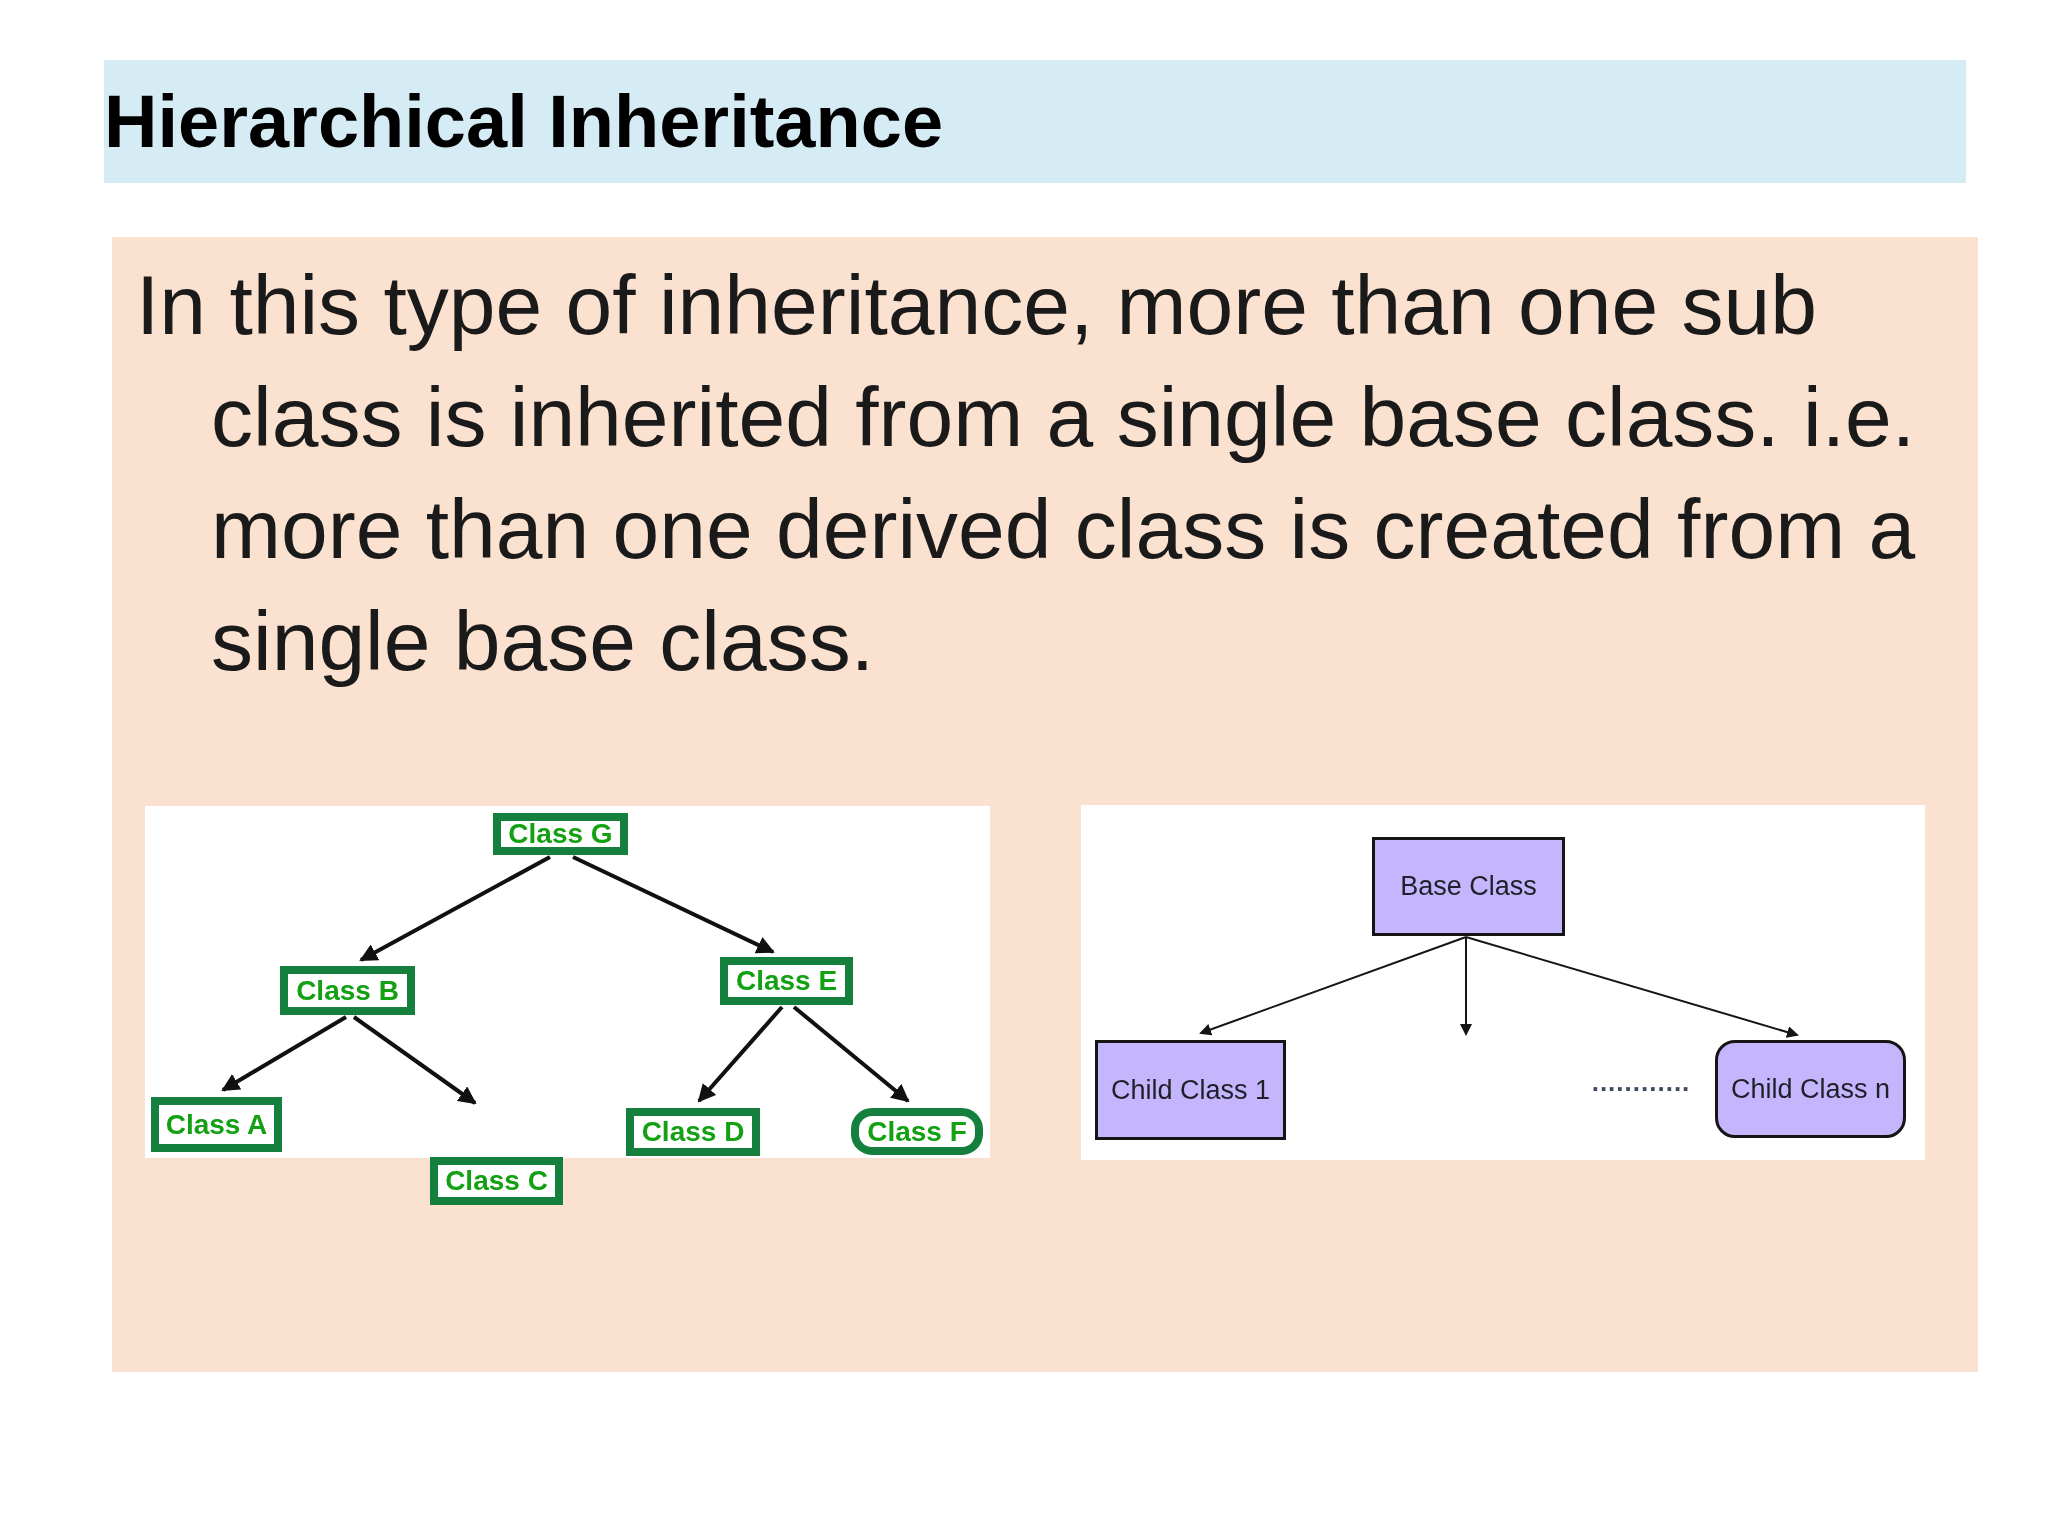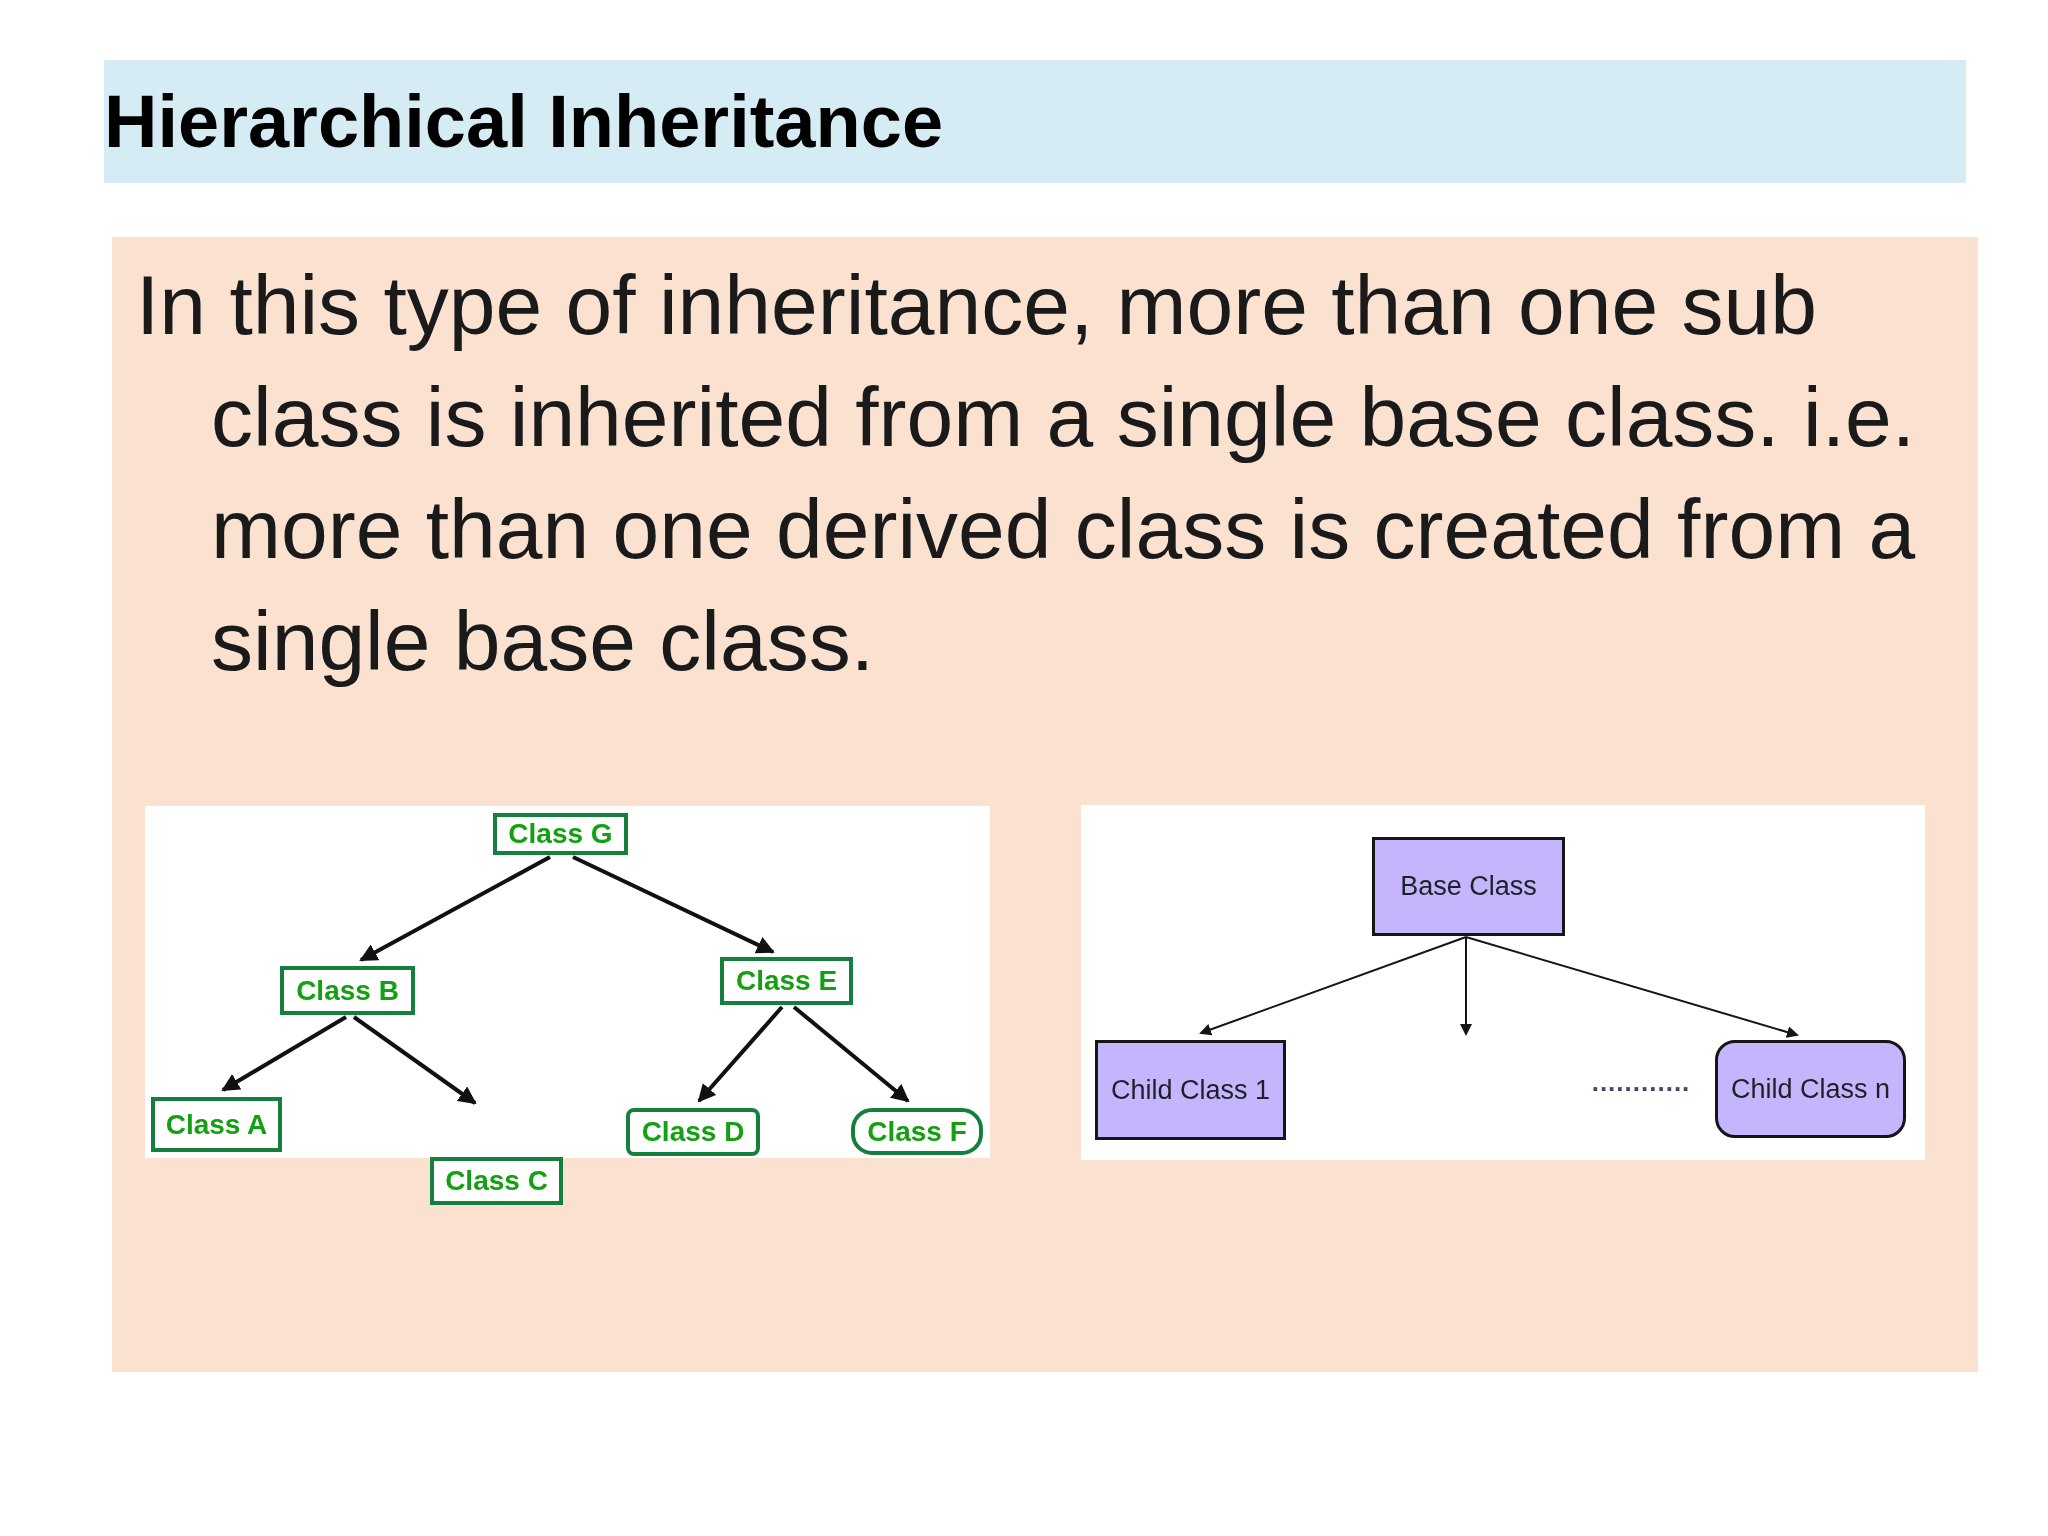--- a/index.html
+++ b/index.html
@@ -45,29 +45,29 @@
 
   
   .panel{position:absolute;background:#ffffff;}
   .panel-left{left:33px;top:569px;width:845px;height:352px;}
   .panel-right{left:969px;top:568px;width:844px;height:355px;}
   .panel svg{position:absolute;left:0;top:0;width:100%;height:100%;}
 
   
   .lnode{
     position:absolute;box-sizing:border-box;background:#fff;
-    border:4px solid #15803d;display:flex;align-items:center;justify-content:center;
+    border:8px solid #15803d;display:flex;align-items:center;justify-content:center;
     font-weight:bold;font-size:28px;color:var(--green-text);white-space:nowrap;
   }
   .n-g{left:348px;top:7px;width:135px;height:42px;}
   .n-b{left:135px;top:160px;width:135px;height:49px;}
   .n-e{left:575px;top:151px;width:133px;height:48px;}
   .n-a{left:6px;top:291px;width:131px;height:55px;}
   .n-c{left:285px;top:303px;width:133px;height:48px;margin-top:48px;}
-  .n-d{left:481px;top:302px;width:134px;height:48px;border-radius:8px;}
+  .n-d{left:481px;top:302px;width:134px;height:48px;}
   .n-f{left:706px;top:302px;width:132px;height:47px;border-radius:21px;}
 
   
   .rnode{
     position:absolute;box-sizing:border-box;background:#c4b5fd;
     border:3px solid #151515;display:flex;align-items:center;justify-content:center;
     font-size:27px;color:var(--right-text);white-space:nowrap;
   }
   .n-base{left:291px;top:32px;width:193px;height:99px;}
   .n-c1{left:14px;top:235px;width:191px;height:100px;}

